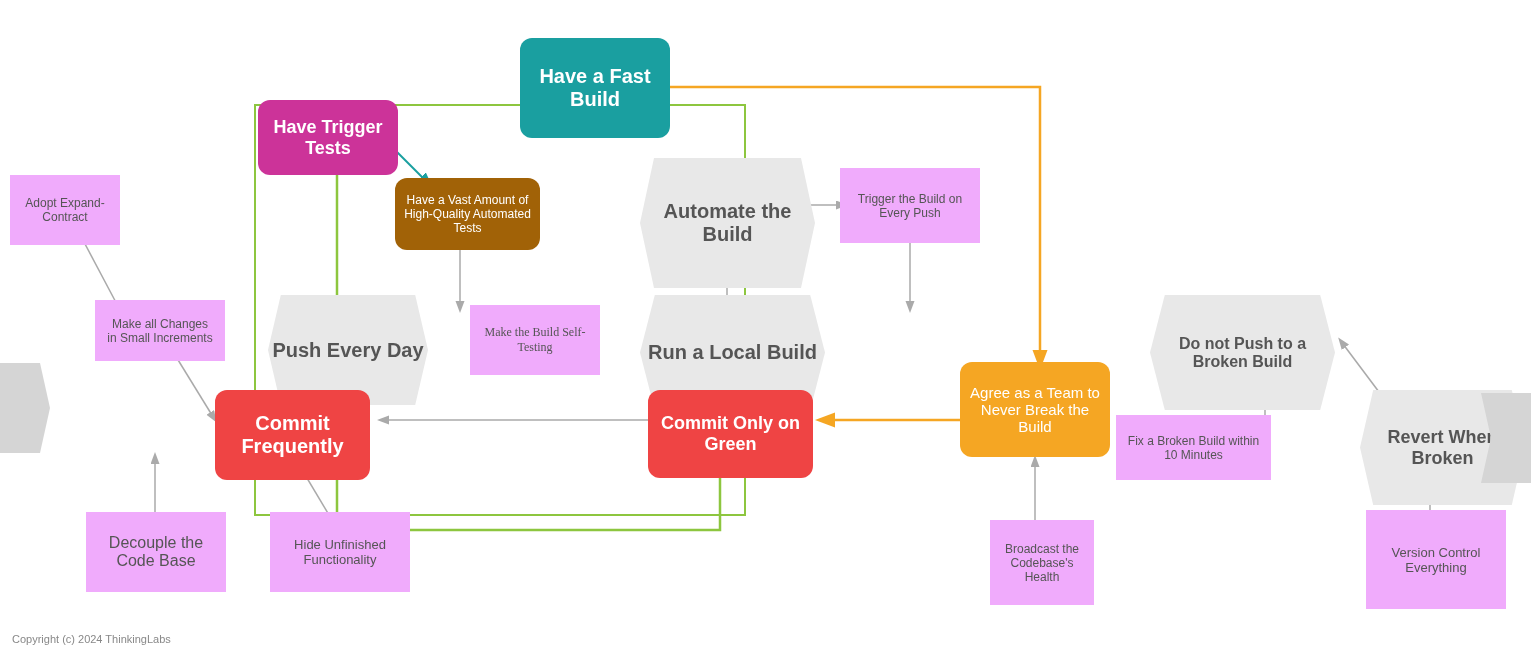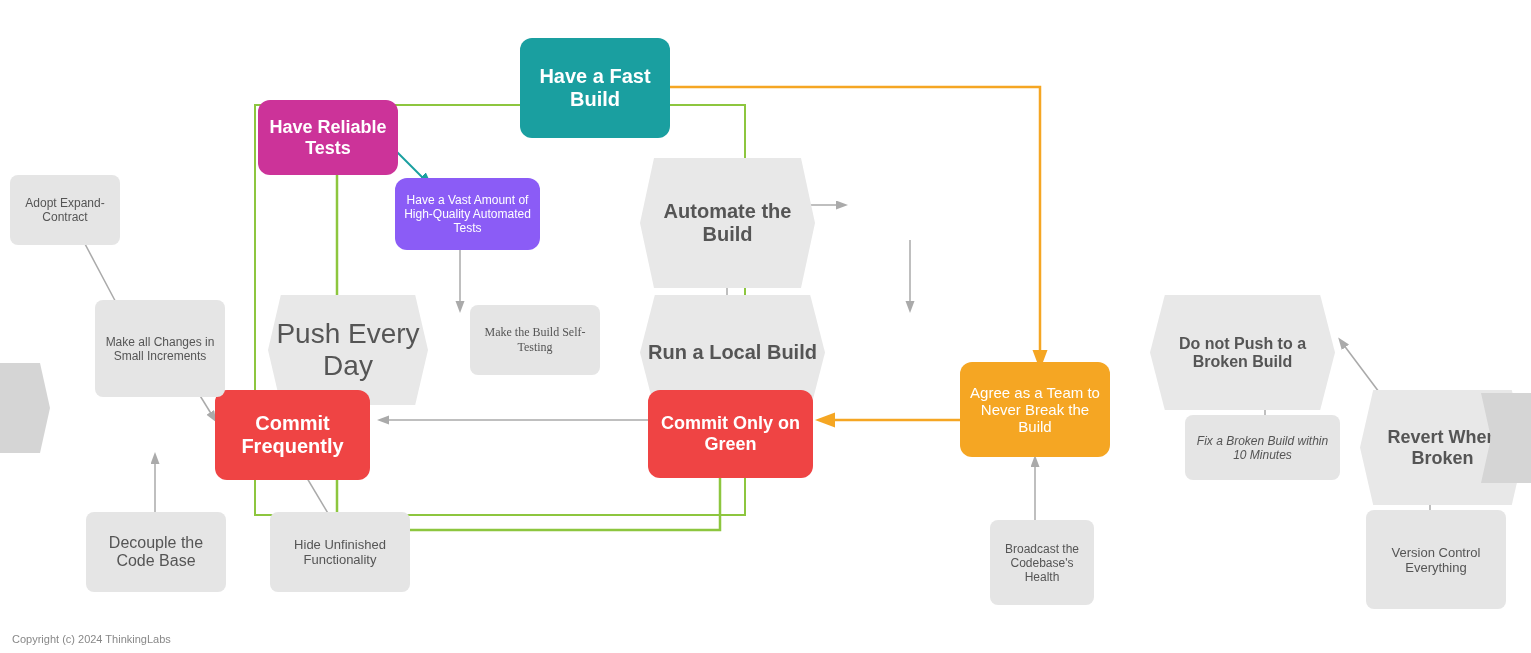--- a/index.html
+++ b/index.html
@@ -41,22 +41,22 @@
       font-size: 16px;
       font-weight: bold;
     }
     
     .rounded-node {
       border-radius: 12px;
       font-size: 13px;
     }
     
     .small-node {
-      background: #e5e5e5;
-      border-radius: 8px;
+      background: #f0abfc;
+      border-radius: 0;
       font-size: 12px;
       color: #555;
     }
     
     .node-teal {
       background: #1a9fa0;
       color: #fff;
       border-radius: 12px;
       font-size: 20px;
       font-weight: bold;
@@ -156,84 +156,88 @@
   </svg>
 
   <div style="position:absolute;left:0;top:363px;width:50px;height:90px;background:#d5d5d5;clip-path:polygon(0% 0%, 80% 0%, 100% 50%, 80% 100%, 0% 100%);"></div>
 
   <div class="node small-node" style="left:10px;top:175px;width:110px;height:70px;padding:6px;font-size:12px;">
     <span>Adopt Expand-
 Contract</span>
   </div>
 
   <div class="node node-pink" style="left:258px;top:100px;width:140px;height:75px;padding:8px;">
-    <span>Have Reliable
+    <span>Have Trigger
 Tests</span>
   </div>
 
-  <div class="node rounded-node" style="left:395px;top:178px;width:145px;height:72px;background:#8b5cf6;color:#fff;font-size:12px;padding:6px;">
+  <div class="node rounded-node" style="left:395px;top:178px;width:145px;height:72px;background:#a16207;color:#fff;font-size:12px;padding:6px;">
     <span>Have a Vast Amount
 of  High-Quality
 Automated Tests</span>
   </div>
 
   <div class="node node-teal" style="left:520px;top:38px;width:150px;height:100px;padding:10px;">
     <span>Have a Fast
 Build</span>
   </div>
 
-  <div class="node hex-node" style="left:268px;top:295px;width:160px;height:110px;font-size:28px;font-weight:normal;">
+  <div class="node hex-node" style="left:268px;top:295px;width:160px;height:110px;font-size:20px;font-weight:bold;">
     <span>Push Every
 Day</span>
   </div>
 
   <div class="node small-node" style="left:470px;top:305px;width:130px;height:70px;padding:6px;font-size:12px;font-family:Liberation Serif, serif;">
     <span>Make the Build
 Self-Testing</span>
   </div>
 
   <div class="node hex-node" style="left:640px;top:158px;width:175px;height:130px;font-size:20px;font-weight:bold;">
     <span>Automate
 the Build</span>
   </div>
 
+  <div class="node small-node" style="left:840px;top:168px;width:140px;height:75px;padding:6px;font-size:12px;">
+    <span>Trigger the Build
+on Every Push</span>
+  </div>
 
   <div class="node hex-node" style="left:640px;top:295px;width:185px;height:115px;font-size:20px;font-weight:bold;">
     <span>Run a Local
 Build</span>
   </div>
 
   <div class="node node-green" style="left:215px;top:390px;width:155px;height:90px;padding:10px;font-size:20px;">
     <span>Commit
 Frequently</span>
   </div>
 
   <div class="node node-green" style="left:648px;top:390px;width:165px;height:88px;padding:10px;font-size:18px;">
     <span>Commit Only
 on Green</span>
   </div>
 
-  <div class="node small-node" style="left:95px;top:300px;width:130px;height:97px;padding:6px;font-size:12px;">
+  <div class="node small-node" style="left:95px;top:300px;width:130px;height:61px;padding:12px;font-size:12px;">
     <span>Make all Changes
 in Small
 Increments</span>
   </div>
 
   <div class="node node-orange" style="left:960px;top:362px;width:150px;height:95px;padding:10px;font-size:15px;">
     <span>Agree as a Team
 to Never Break
 the Build</span>
   </div>
 
   <div class="node hex-node" style="left:1150px;top:295px;width:185px;height:115px;font-size:16px;font-weight:bold;">
     <span>Do not Push to
 a Broken Build</span>
   </div>
 
-  <div class="node small-node" style="left:1185px;top:415px;width:155px;height:65px;padding:6px;font-size:12px;font-style:italic;">
+  <div class="node small-node" style="left:1116px;top:415px;width:155px;height:65px;padding:6px;font-size:12px;">
     <span>Fix a Broken Build
 within 10 Minutes</span>
   </div>
 
   <div class="node hex-node" style="left:1360px;top:390px;width:165px;height:115px;font-size:18px;font-weight:bold;">
     <span>Revert When
 Broken</span>
   </div>
 
   <div style="position:absolute;right:0;top:393px;width:50px;height:90px;background:#d5d5d5;clip-path:polygon(0% 0%, 100% 0%, 100% 100%, 0% 100%, 20% 50%);"></div>

